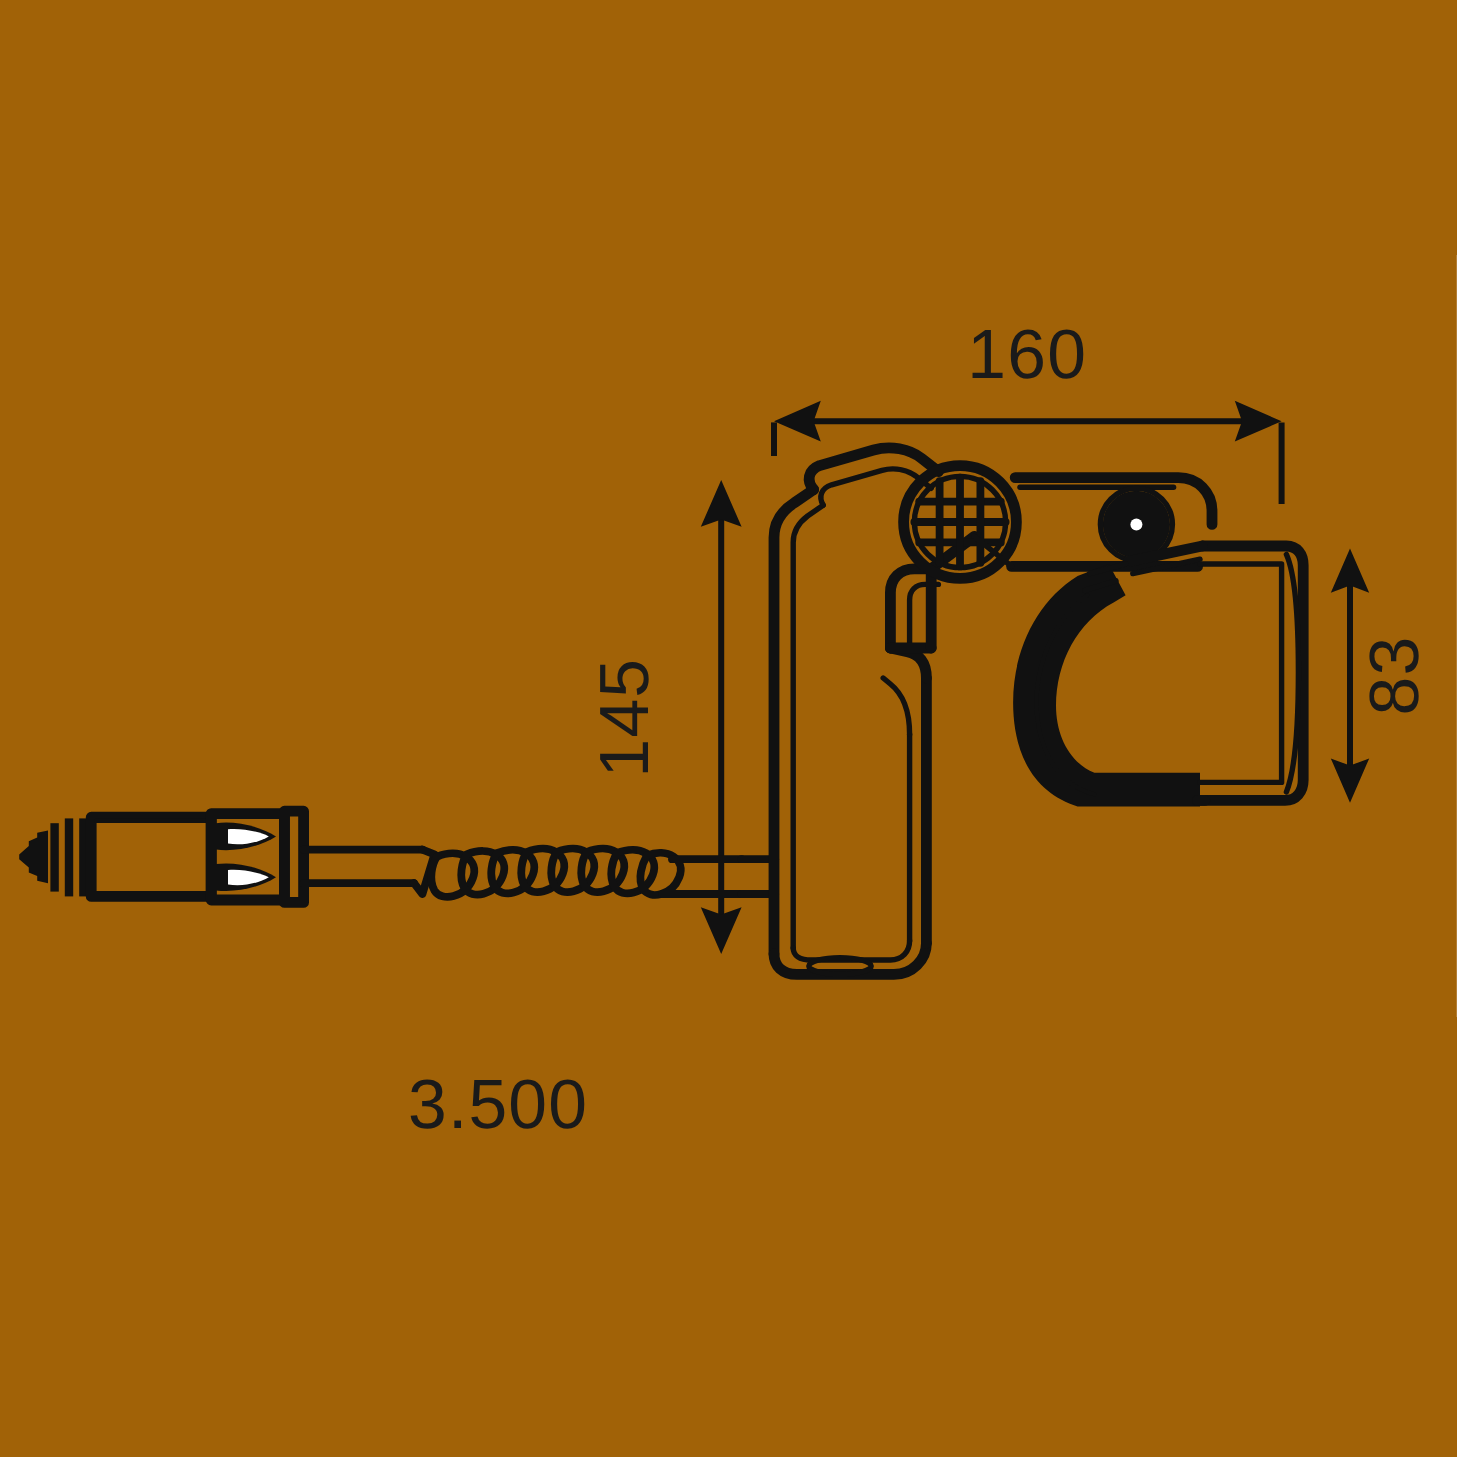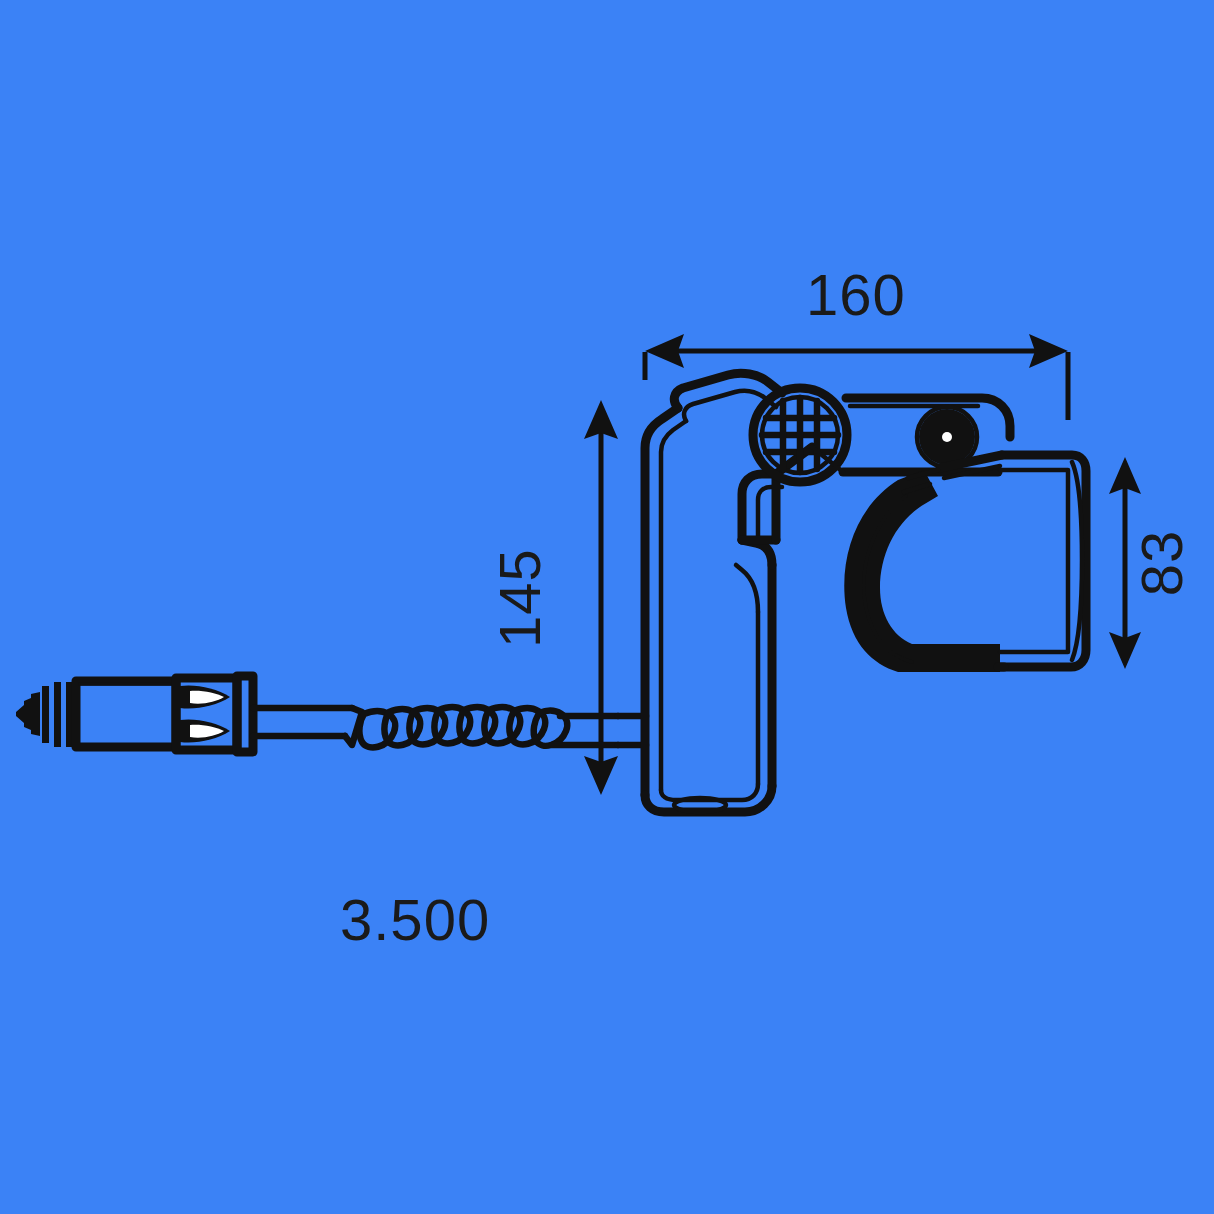--- a/index.html
+++ b/index.html
@@ -13,21 +13,21 @@
     height: 1214px;
     font-family: "Liberation Sans", sans-serif;
     position: relative;
     overflow: hidden;
   }
   #drawing-root {
     position: absolute;
     left: 0; top: 0;
     width: 1214px;
     height: 1214px;
-    background: #3b82f6;
+    background: #a16207;
   }
   svg.draw {
     display: block;
     width: 1214px;
     height: 1214px;
   }
   .dim-text {
     font-family: "Liberation Sans", sans-serif;
     font-size: 58px;
     fill: #1a1a1a;

